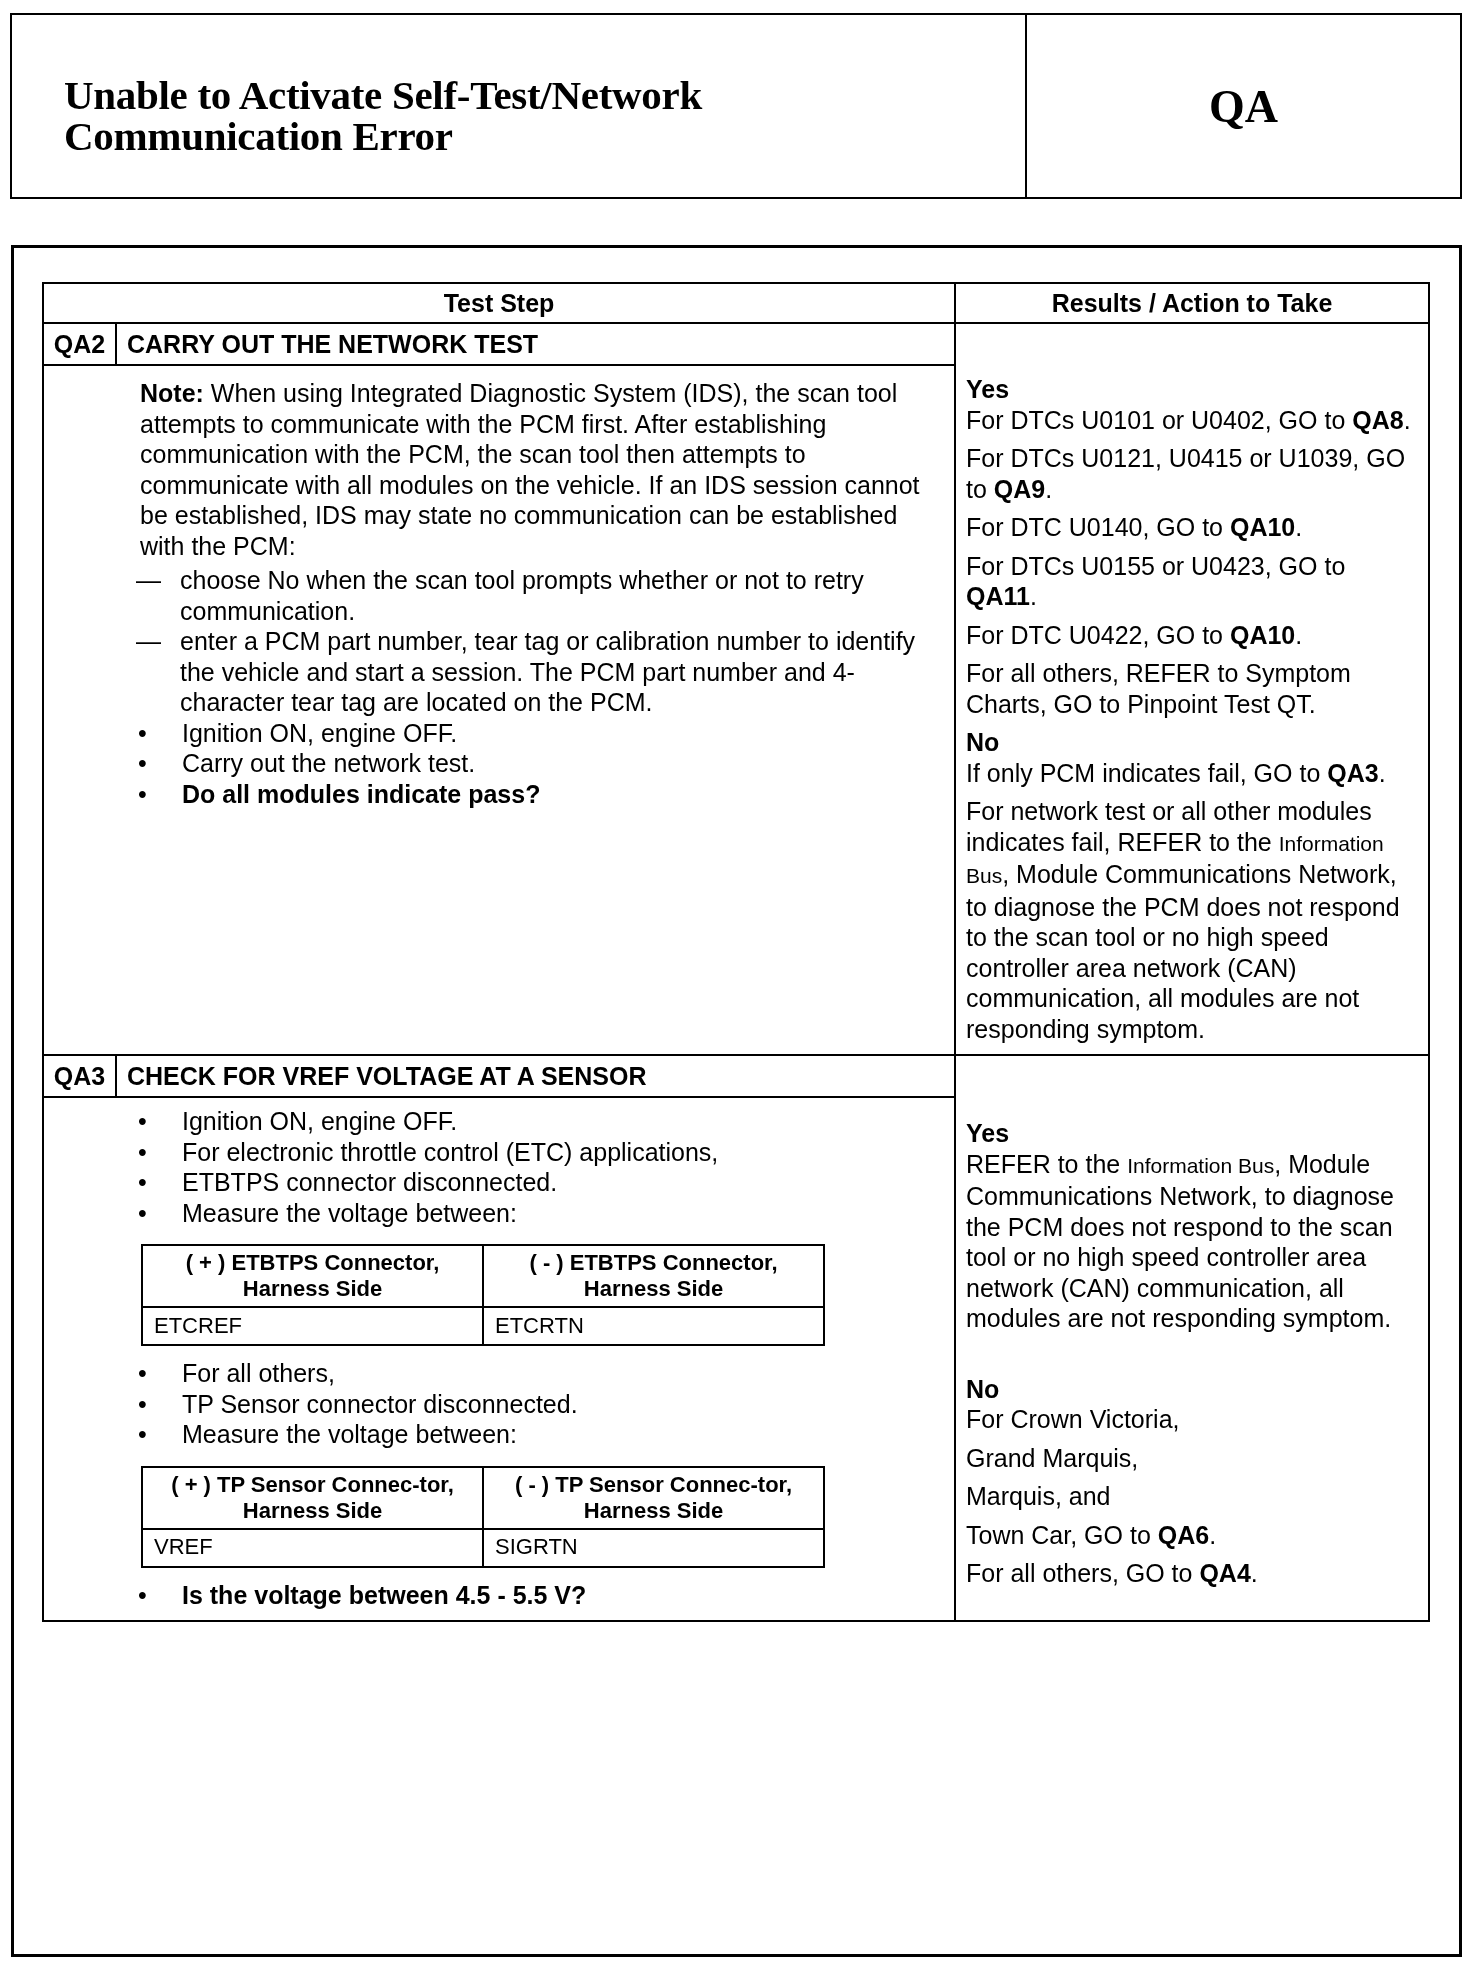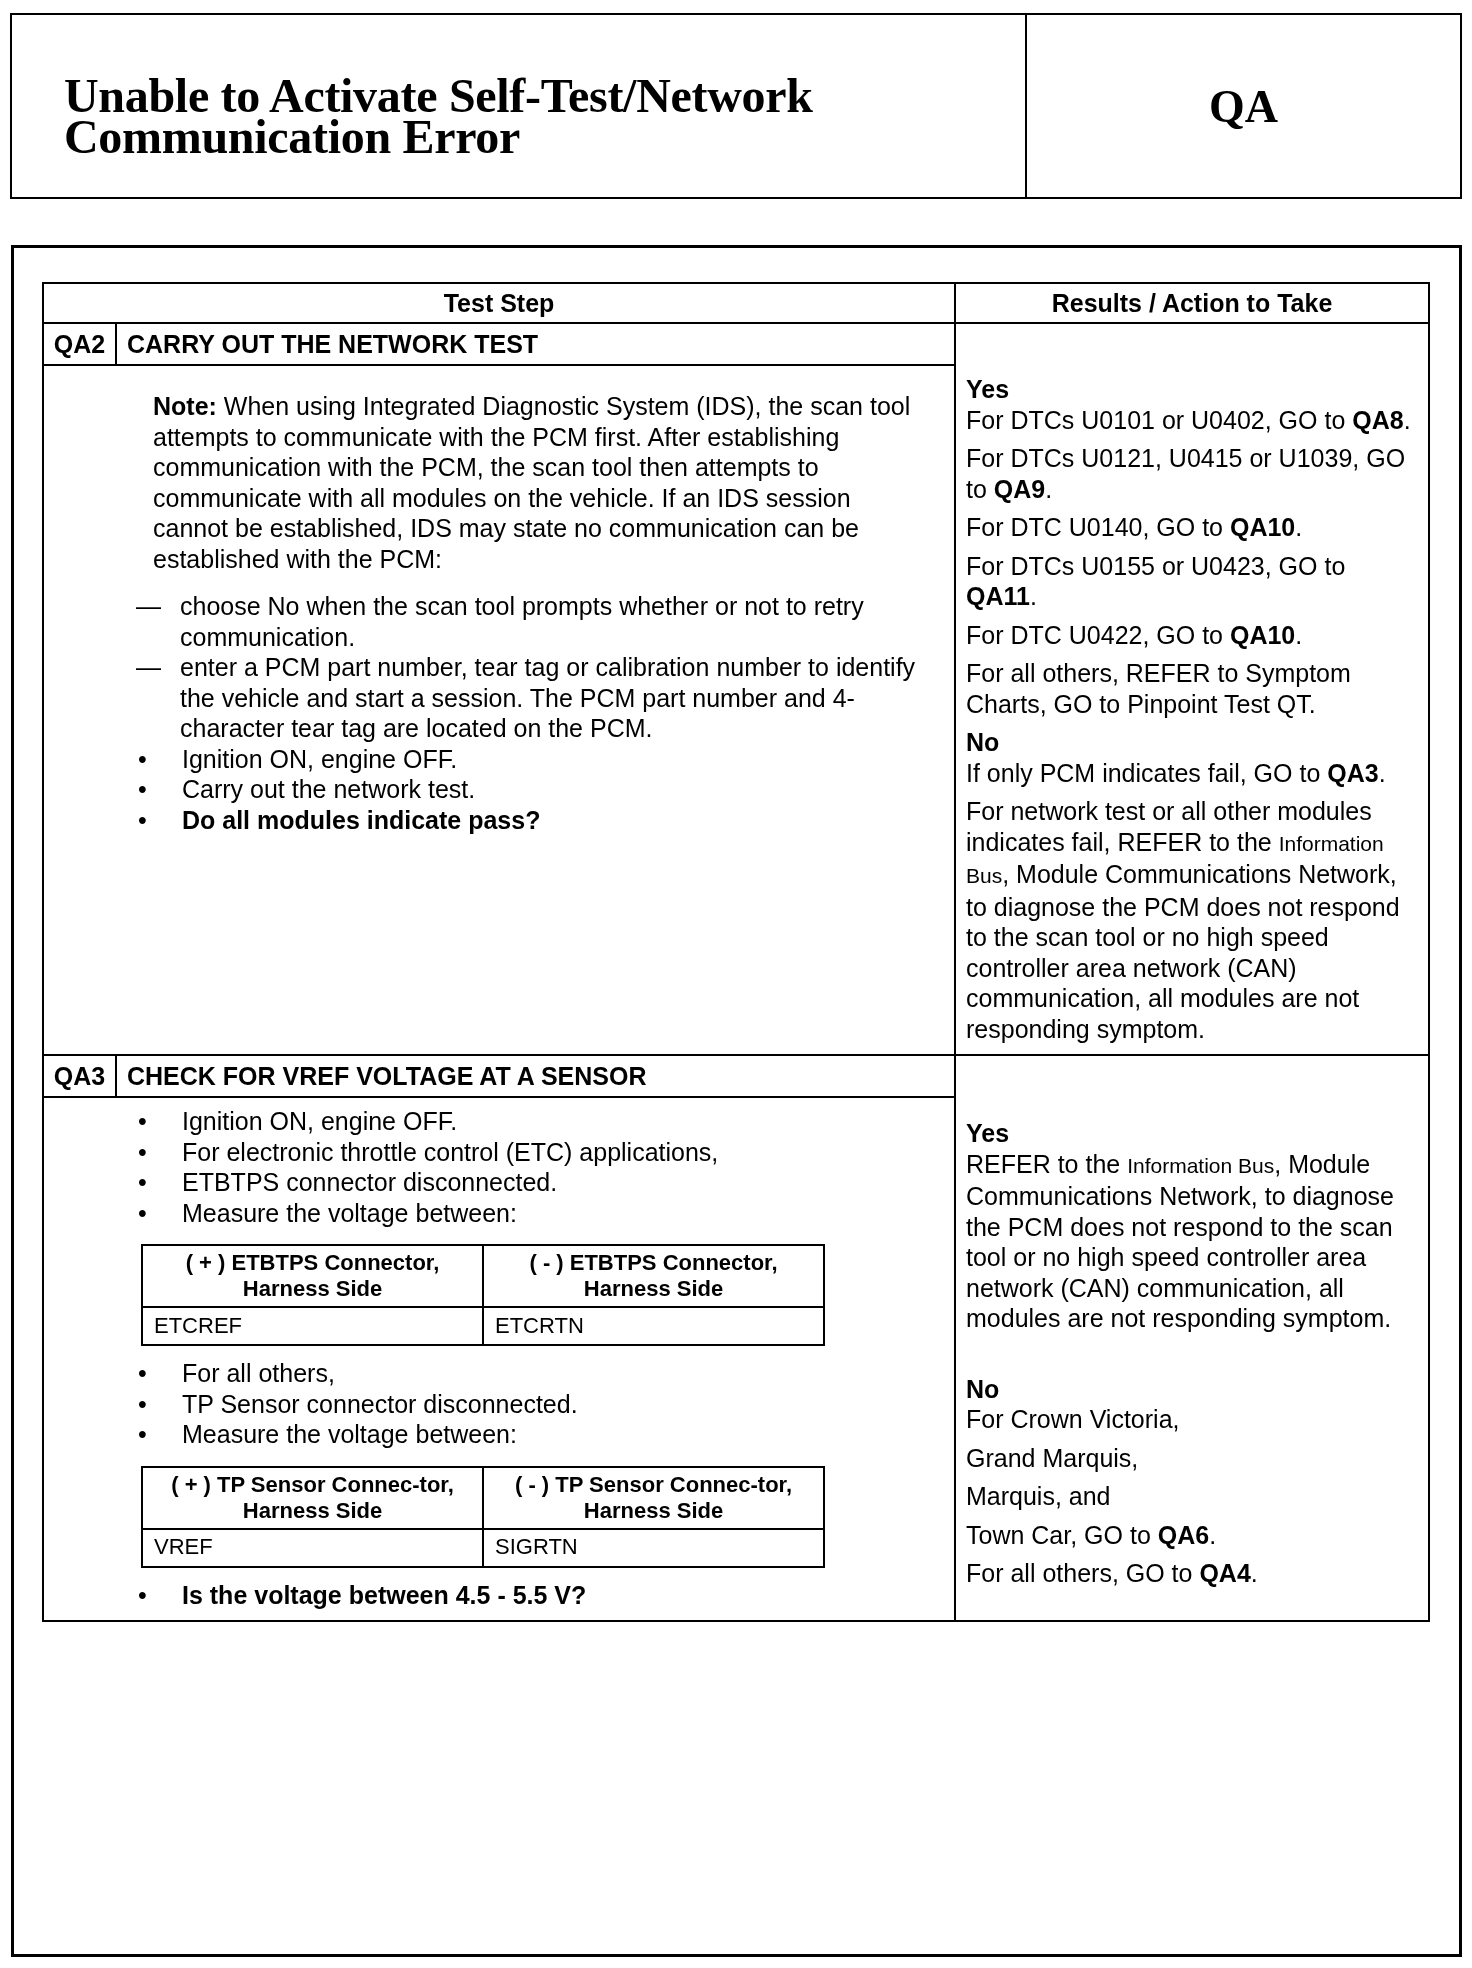--- a/index.html
+++ b/index.html
@@ -1,38 +1,38 @@
 <!DOCTYPE html>
 <html><head>
 <meta charset="utf-8">
 <style>
   html, body { margin:0; padding:0; background:#ffffff; }
   body { width:1472px; height:1968px; position:relative; overflow:hidden; color:#000; font-family:"Liberation Sans", sans-serif; }
 
   
   .hdr { position:absolute; left:10px; top:13px; width:1452px; height:186px; border:2px solid #000; box-sizing:border-box; display:flex; }
   .hdr-title { width:1015px; border-right:2px solid #000; box-sizing:border-box; display:flex; align-items:center; padding-left:52px; padding-top:19px;
-    font-family:"Liberation Serif", serif; font-weight:bold; font-size:48px; line-height:41px; letter-spacing:-0.3px; }
+    font-family:"Liberation Serif", serif; font-weight:bold; font-size:41px; line-height:41px; letter-spacing:-0.3px; }
   .hdr-code { flex:1; display:flex; align-items:center; justify-content:center; font-family:"Liberation Serif", serif; font-weight:bold; font-size:46px; }
 
   
   .frame { position:absolute; left:11px; top:245px; width:1451px; height:1712px; border:3px solid #000; box-sizing:border-box; }
 
   
   .tbl { position:absolute; left:42px; top:282px; width:1388px; border:2px solid #000; box-sizing:border-box; }
   .row { display:flex; }
   .col-l { width:912px; border-right:2px solid #000; box-sizing:border-box; }
   .col-r { flex:1; box-sizing:border-box; }
   .th { height:40px; display:flex; align-items:center; justify-content:center; font-weight:bold; font-size:25px; border-bottom:2px solid #000; }
   .step-head { display:flex; height:40px; border-bottom:2px solid #000; font-weight:bold; font-size:25px; }
   .step-id { width:73px; border-right:2px solid #000; display:flex; align-items:center; justify-content:center; box-sizing:border-box; }
   .step-title { display:flex; align-items:center; padding-left:10px; }
   .body-l { padding:8px 20px 10px 92px; font-size:25px; line-height:30.5px; }
   .body-r { padding:8px 10px 10px 10px; font-size:25px; line-height:30.5px; }
-  .para { margin:17px; }
+  .para { margin:4px; }
   .dash { display:flex; }
   .dash .m { width:44px; flex:none; }
   .bul { display:flex; }
   .bul .m { width:44px; flex:none; padding-left:2px; }
   b { font-weight:bold; }
   .gap { height:8px; }
   .small { font-size:21px; }
 
   
   .ctbl { margin:16px 0 12px 5px; width:684px; border:2px solid #000; border-collapse:collapse; font-size:22px; }

